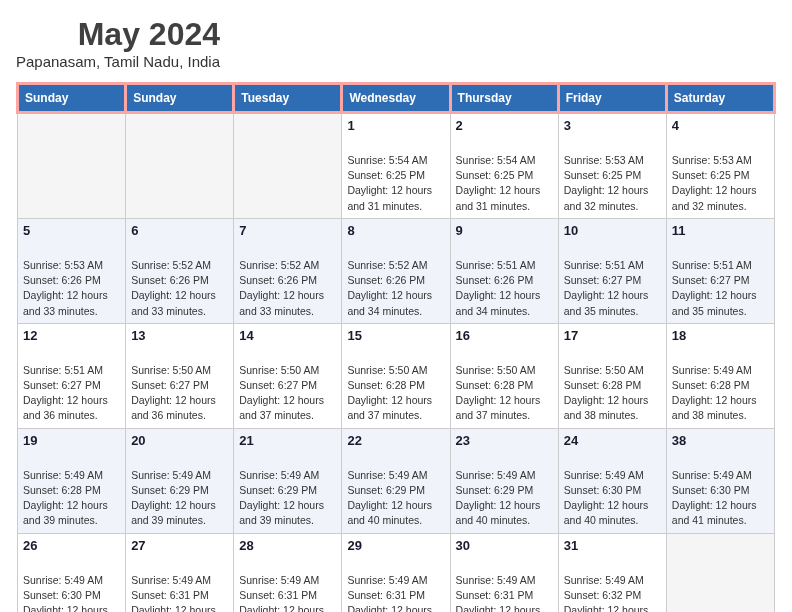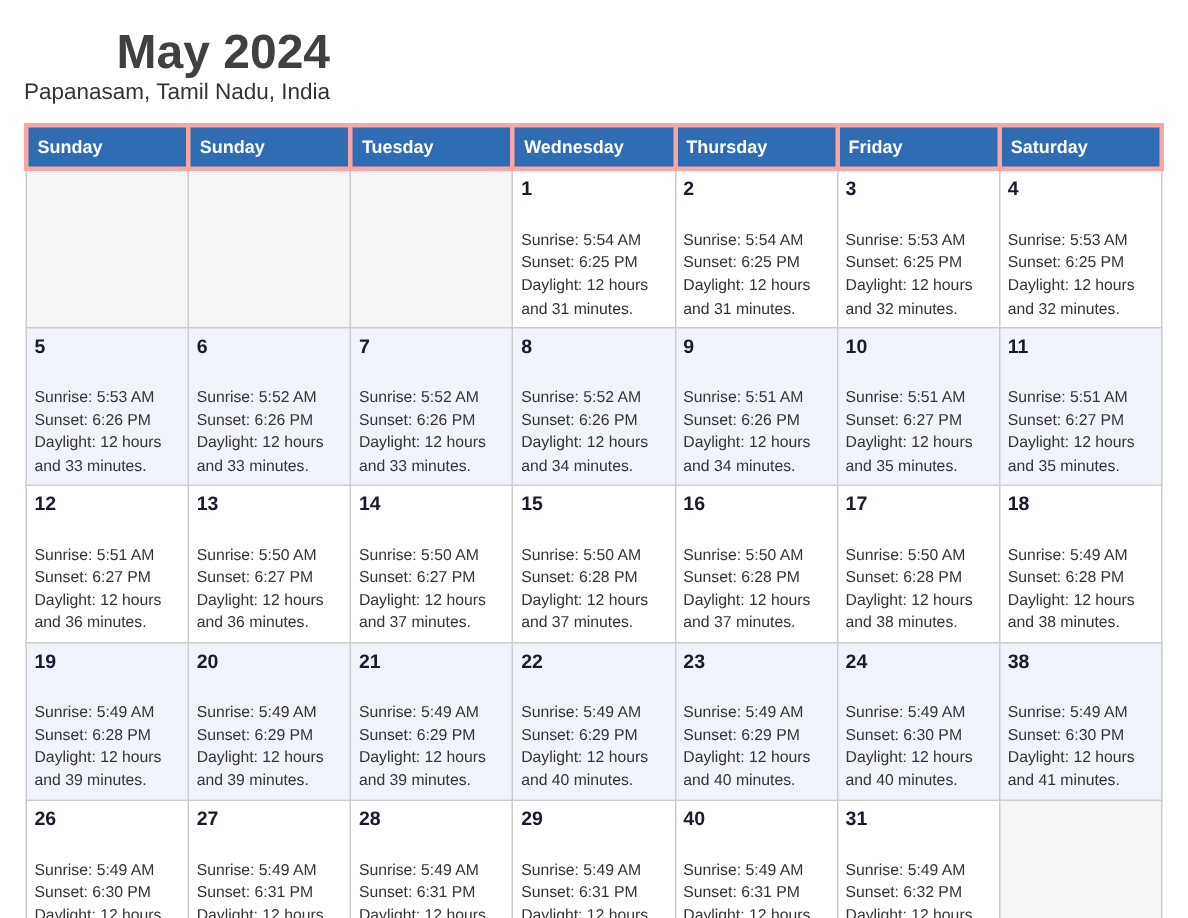--- a/index.html
+++ b/index.html
@@ -327,21 +327,21 @@
 and 42 minutes.</div>
         </td>
         <td>
           <span class="day-num">29</span>
           <div class="day-info" style="white-space: pre-line;">Sunrise: 5:49 AM
 Sunset: 6:31 PM
 Daylight: 12 hours
 and 42 minutes.</div>
         </td>
         <td>
-          <span class="day-num">40</span>
+          <span class="day-num">30</span>
           <div class="day-info" style="white-space: pre-line;">Sunrise: 5:49 AM
 Sunset: 6:31 PM
 Daylight: 12 hours
 and 42 minutes.</div>
         </td>
         <td>
           <span class="day-num">31</span>
           <div class="day-info" style="white-space: pre-line;">Sunrise: 5:49 AM
 Sunset: 6:32 PM
 Daylight: 12 hours

